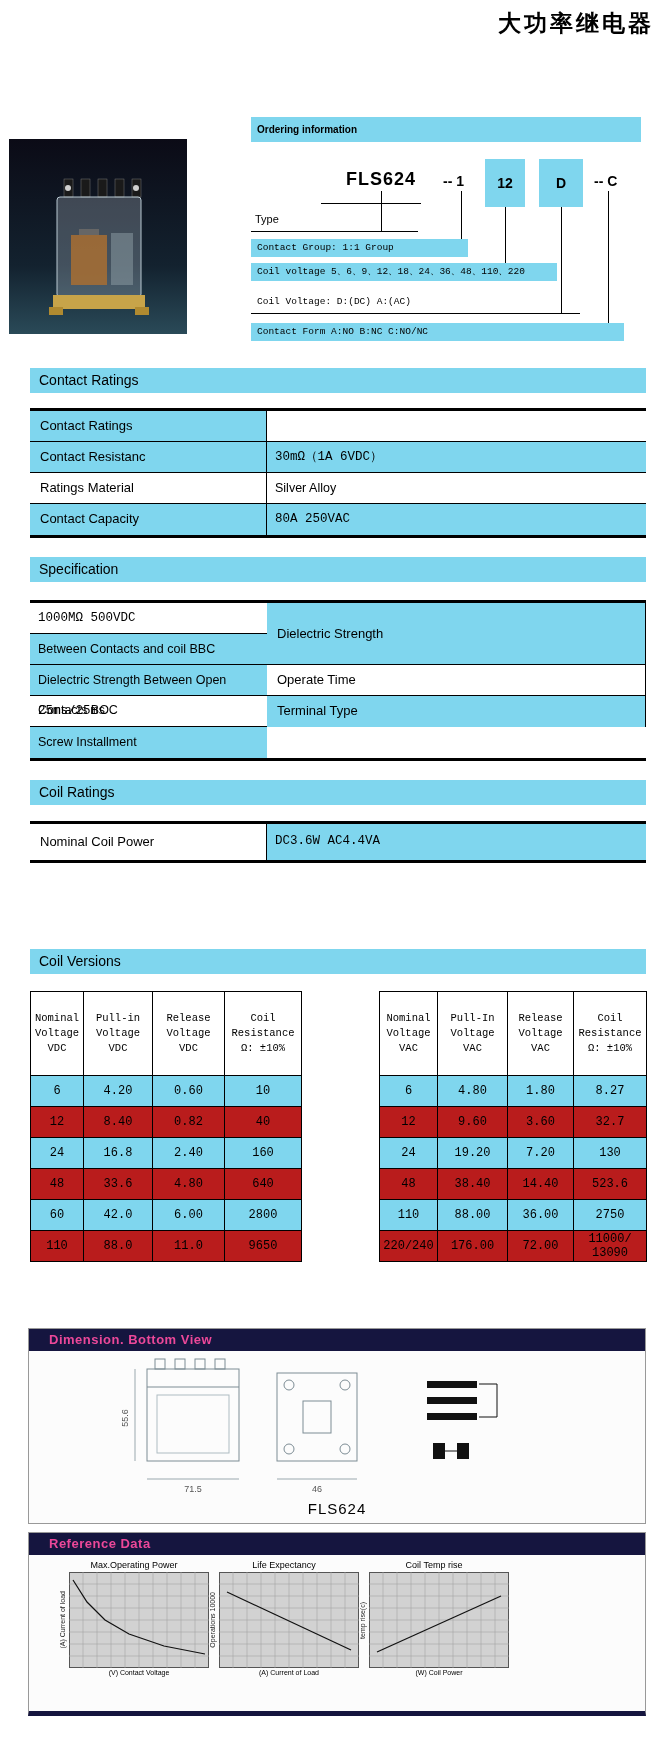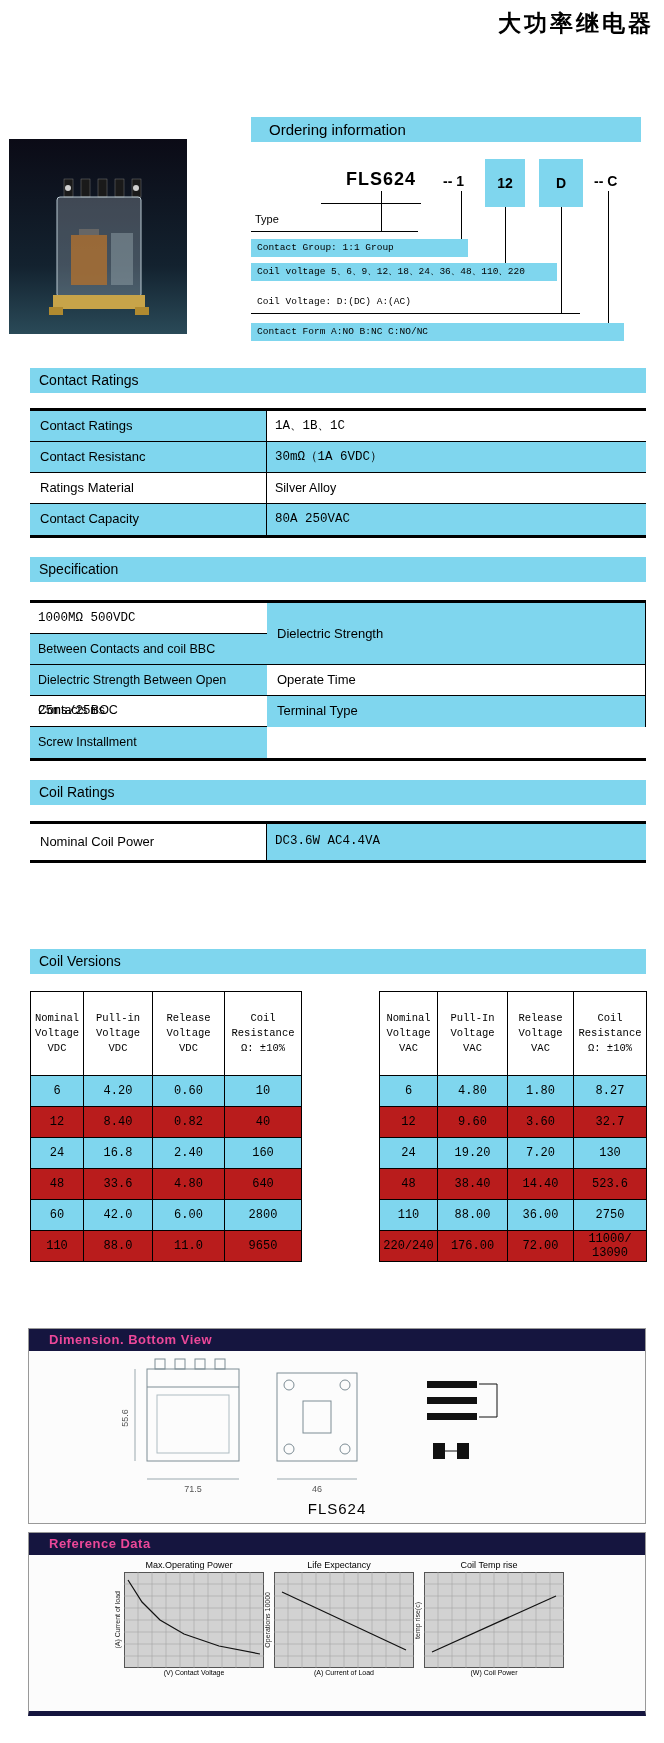--- a/index.html
+++ b/index.html
@@ -8,21 +8,21 @@
   font-family:"Liberation Sans","DejaVu Sans",sans-serif;color:#000;overflow:hidden}
 .abs{position:absolute}
 .mono{font-family:"Liberation Mono","DejaVu Sans Mono",monospace}
 .cyan{background:#7FD6EE}
 .page-title{position:absolute;top:8px;right:10px;font-size:23px;font-weight:bold;letter-spacing:3px}
 .sec-header{position:absolute;left:30px;width:616px;height:25px;background:#7FD6EE;
   font-size:14px;line-height:25px;padding-left:9px;font-weight:500}
 
 .ordering{position:absolute;left:251px;top:117px;width:395px;height:235px}
 .ord-header{position:absolute;left:0;top:0;width:390px;height:25px;background:#7FD6EE;
-  font-size:15px;line-height:25px;padding-left:18px;font-weight:400}
+  font-size:10px;line-height:25px;padding-left:6px;font-weight:700}
 .ord-model{position:absolute;left:95px;top:52px;font-size:18px;font-weight:bold;letter-spacing:1px}
 .ord-seg{position:absolute;font-size:14px;font-weight:bold}
 .ord-box{position:absolute;top:42px;height:48px;background:#7FD6EE;text-align:center;
   line-height:48px;font-size:14px;font-weight:bold}
 .ord-line{position:absolute;height:1px;background:#000}
 .vline{position:absolute;width:1px;background:#000}
 .ord-small{position:absolute;font-size:11px}
 .ord-bar{position:absolute;height:18px;background:#7FD6EE;font-size:9.5px;line-height:18px;
   padding-left:6px;white-space:nowrap;font-family:Liberation Mono, monospace}
 .ord-plain{position:absolute;font-size:9.5px;white-space:nowrap;
@@ -46,21 +46,21 @@
 .cv-table th,.cv-table td{border:1px solid #000;text-align:center;vertical-align:middle;white-space:pre-line}
 .cv-table th{height:84px;font-size:10.5px;font-weight:normal;line-height:1.45;background:#fff}
 .cv-table td{height:31px;font-size:12px}
 .cv-table tbody tr:nth-child(odd) td{background:#7FD6EE}
 
 .panel{position:absolute;left:28px;width:618px;border:1px solid #999;background:#fcfcfc}
 .panel-header{height:22px;background:#15153F;color:#ec4899;font-size:13px;font-weight:bold;
   line-height:22px;padding-left:20px;letter-spacing:.5px}
 .model-label{position:absolute;bottom:6px;left:0;width:100%;text-align:center;font-size:15px;letter-spacing:1px}
 
-.charts-row{display:flex;justify-content:center;padding:5px 26px 4px 30px}
+.charts-row{display:flex;justify-content:flex-start;padding:5px 26px 4px 30px}
 .chart-title{font-size:9px;text-align:center;margin-bottom:2px}
 .chart-body{display:flex;align-items:center}
 .ylab{width:10px;font-size:7px;color:#222;writing-mode:vertical-rl;transform:rotate(180deg);
   text-align:center;line-height:1}
 .xlab{font-size:7px;text-align:center;margin-top:1px;padding-left:10px}
 </style>
 </head>
 <body>
 
 <div class="page">
@@ -116,21 +116,20 @@
     <div class="vline" style="left:210px;top:74px;height:48px"></div>
     <div class="vline" style="left:254px;top:90px;height:56px"></div>
     <div class="vline" style="left:310px;top:90px;height:106px"></div>
     <div class="vline" style="left:357px;top:74px;height:132px"></div>
   </div>
 
   <div class="sec-header" style="top:368px">Contact  Ratings</div>
   <div class="ttable" style="top:408px">
     <div class="trow">
       <div class="tlabel cyan">Contact Ratings</div>
-      <div class="tvalue mono">1A、1B、1C</div>
     </div>
     <div class="trow">
       <div class="tlabel cyan">Contact Resistanc</div>
       <div class="tvalue mono cyan">30mΩ（1A 6VDC）</div>
     </div>
     <div class="trow">
       <div class="tlabel">Ratings Material</div>
       <div class="tvalue">Silver Alloy</div>
     </div>
     <div class="trow">

